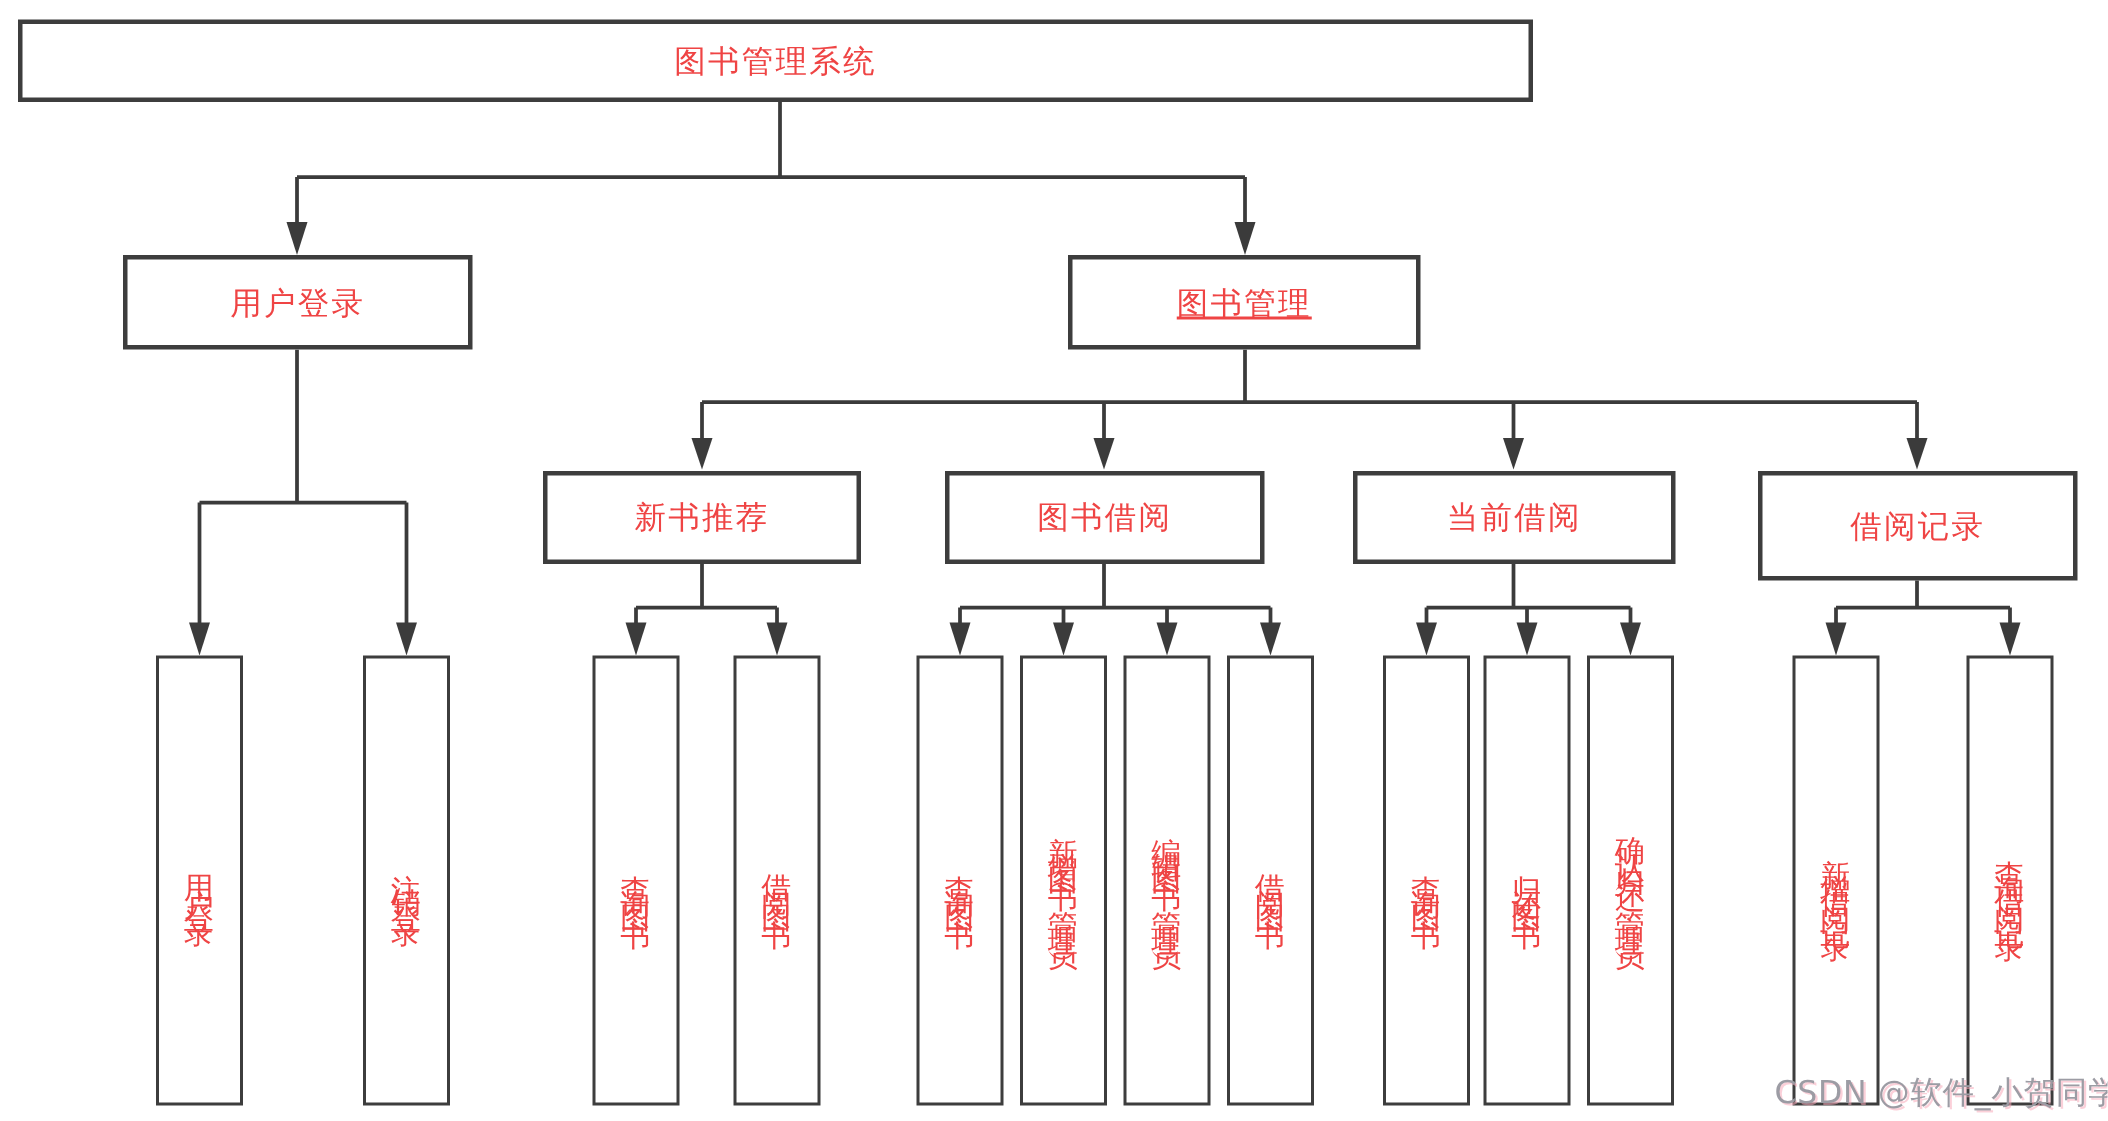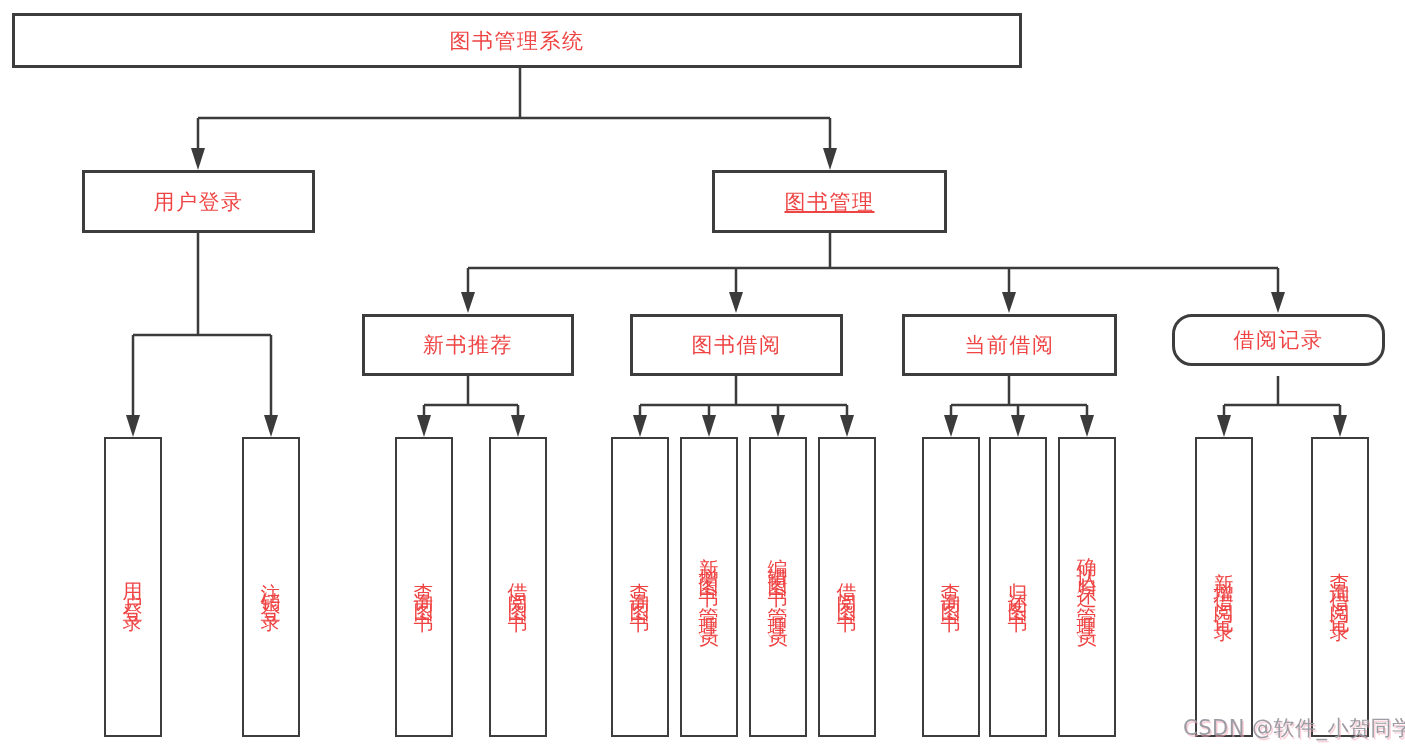--- a/index.html
+++ b/index.html
@@ -101,21 +101,21 @@
   </svg>
 
   <div class="box h" style="left:12px; top:13px; width:1010px; height:55px; border-width:3px;">图书管理系统</div>
 
   <div class="box h" style="left:82px; top:170px; width:233px; height:63px; border-width:3px;">用户登录</div>
   <div class="box h" style="left:712px; top:170px; width:235px; height:63px; border-width:3px;text-decoration:underline;">图书管理</div>
 
   <div class="box h" style="left:362px; top:314px; width:212px; height:62px; border-width:3px;">新书推荐</div>
   <div class="box h" style="left:902px; top:314px; width:215px; height:62px; border-width:3px;">当前借阅</div>
   <div class="box h" style="left:630px; top:314px; width:213px; height:62px; border-width:3px;">图书借阅</div>
-  <div class="box h" style="left:1172px; top:314px; width:213px; height:52px; border-width:3px;border-radius:20px;">借阅记录</div>
+  <div class="box h" style="left:1172px; top:314px; width:213px; height:73px; border-width:3px;">借阅记录</div>
 
   <div class="box v" style="left:104px; top:437px; width:58px; height:300px;">用户登录</div>
   <div class="box v" style="left:242px; top:437px; width:58px; height:300px;">注销登录</div>
 
   <div class="box v" style="left:395px; top:437px; width:58px; height:300px;">查询图书</div>
   <div class="box v" style="left:489px; top:437px; width:58px; height:300px;">借阅图书</div>
 
   <div class="box v" style="left:611px; top:437px; width:58px; height:300px;">查询图书</div>
   <div class="box v" style="left:680px; top:437px; width:58px; height:300px;">新增图书（管理员）</div>
   <div class="box v" style="left:749px; top:437px; width:58px; height:300px;">编辑图书（管理员）</div>

